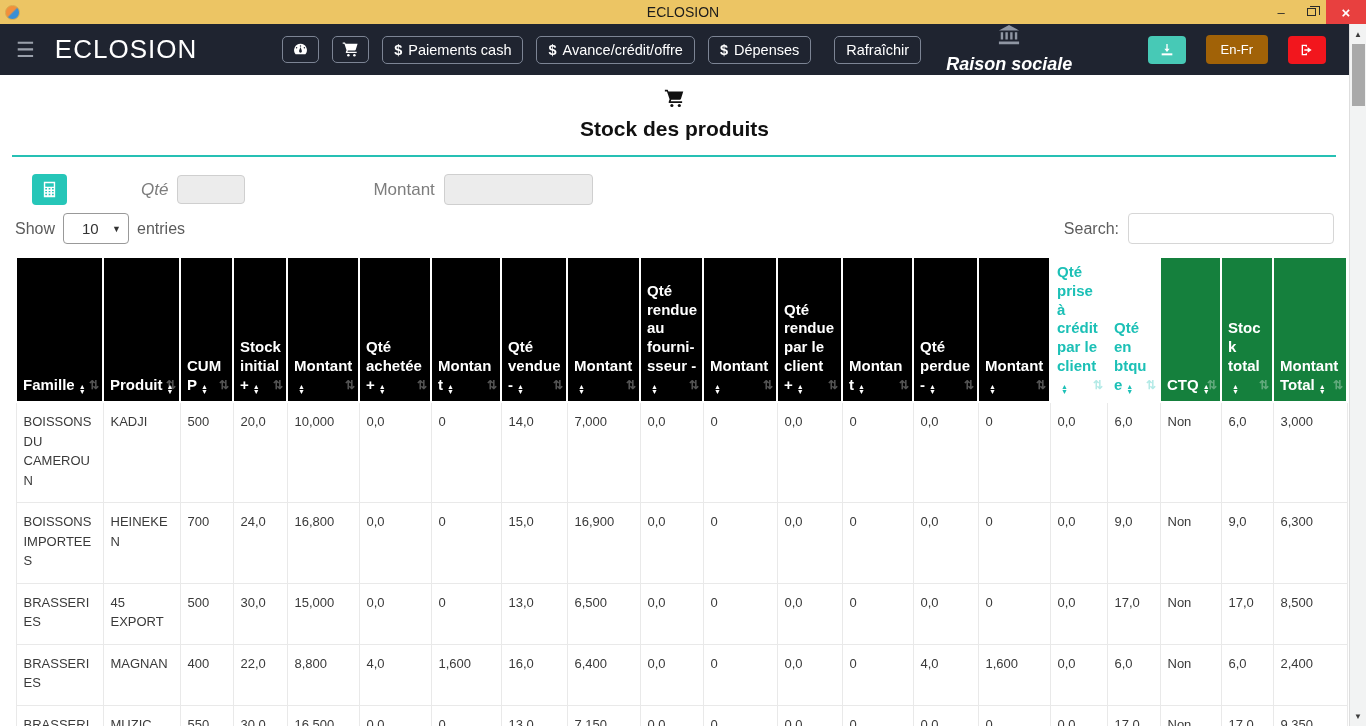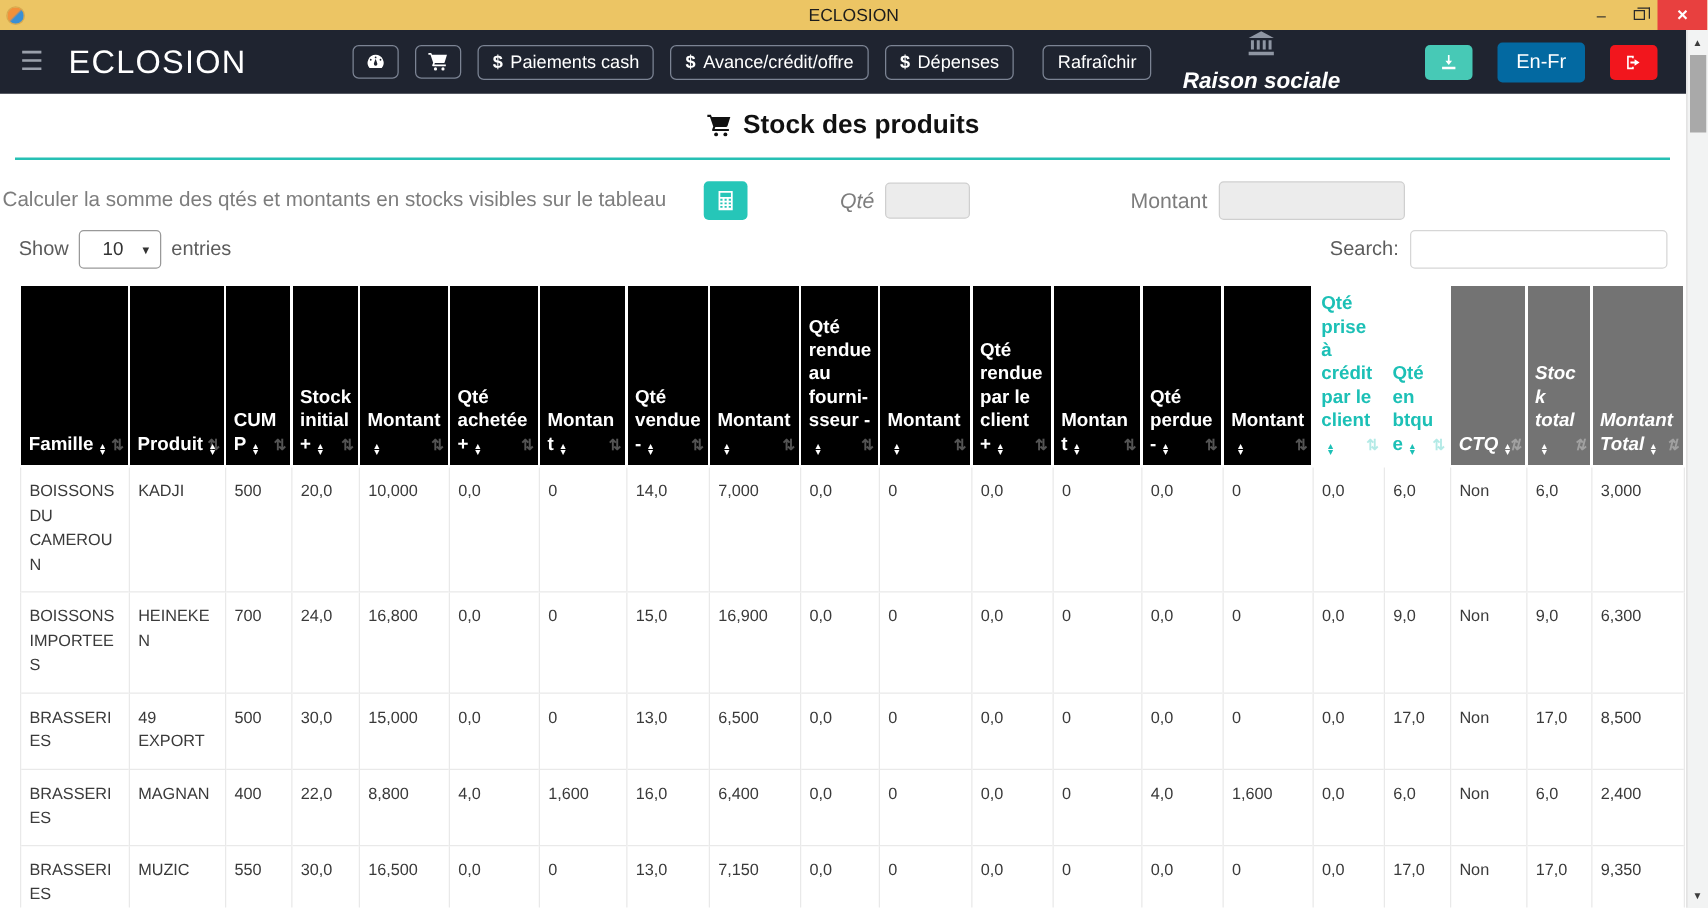--- a/index.html
+++ b/index.html
@@ -32,27 +32,27 @@
   .refresh-btn { margin-left:10px; }
   .raison { display:flex; align-items:center; gap:8px; margin-left:12px; color:#fff;
     font-size:18px; font-weight:bold; font-style:italic;flex-direction:column; }
   .raison svg { width:22px; height:22px; color:#8f96a3; }
   .nav-right { margin-left:auto; display:flex; align-items:center; gap:20px; margin-right:28px; }
   .sq-btn { border:none; border-radius:4px; width:38px; height:28px; display:flex;
     align-items:center; justify-content:center; cursor:pointer; color:#fff; }
   .sq-btn svg { width:16px; height:16px; }
   .teal-bg { background:#47c9b6; }
   .red-bg { background:#f2161d; }
-  .lang-btn { border:none; border-radius:4px; background:#0369a1; color:#fff; font-size:16px;
+  .lang-btn { border:none; border-radius:4px; background:#a16207; color:#fff; font-size:13px;
     padding:7px 15px; cursor:pointer; font-family:"Liberation Sans", sans-serif; }
 
   
   .content { width:1349px; }
   .page-heading { text-align:center; margin-top:13px; font-size:21px; font-weight:bold; color:#111;
-    display:flex; align-items:center; justify-content:center; gap:8px; }
+    display:flex; align-items:center; justify-content:center; gap:8px;flex-direction:column; }
   .page-heading svg { width:21px; height:21px; }
   .teal-rule { border:none; border-top:2px solid #26c0b4; margin:14px 13px 0 12px; }
 
   .calc-row { display:flex; align-items:center; margin:17px 0 0 2px; }
   .calc-label { color:#7d7d7d; font-size:16.5px; }
   .calc-btn { margin-left:30px; width:35px; height:31px; background:#26c6b8; border:none;
     border-radius:4px; display:flex; align-items:center; justify-content:center; cursor:pointer; }
   .calc-btn svg { width:17px; height:17px; }
   .field-label { color:#7d7d7d; font-size:17px; }
   .qte-label { margin-left:74px;font-style:italic; }
@@ -72,21 +72,21 @@
   .search-input { width:206px; height:31px; border:1px solid #d6d6d6; border-radius:4px; padding:0 8px;
     font-size:14px; font-family:"Liberation Sans", sans-serif; }
 
   
   table { border-collapse:collapse; table-layout:fixed; width:1331px; margin:12px 0 0 15px; }
   thead tr { height:145px; }
   th { position:relative; vertical-align:bottom; text-align:left; font-size:15px; font-weight:bold;
     padding:5px 5px 7px 6px; border:2px solid #fff; line-height:1.25; cursor:pointer; word-wrap:break-word; }
   th.v-teal { background:#000000; color:#fff; }
   th.v-light { background:#fff; color:#1cc0b6; }
-  th.v-dark { background:#737373; color:#fff;font-style:italic; }
+  th.v-dark { background:#15803d; color:#fff; }
   .sort { display:inline-flex; flex-direction:column; font-size:7px; line-height:5px;
     margin-left:4px; vertical-align:1px; }
   .ghost { position:absolute; right:3px; bottom:8px; font-size:12px; opacity:.33; }
   th.v-light .ghost { color:#1cc0b6; }
   td { background:#fff; border:1px solid #e9e9e9; border-bottom:1px dashed #35b1a7;
     vertical-align:top; padding:9px 6px 12px 7px; font-size:13px; line-height:1.5; color:#3a3a3a;
     word-wrap:break-word; }
 
   
   .scrollbar { position:fixed; top:24px; right:0; width:17px; height:702px; background:#f2f3f3;
@@ -176,21 +176,20 @@
       <path d="M1 2h3.2l.9 2H22l-2.6 8.3a1.5 1.5 0 0 1-1.4 1H8.3l-.6 1.7h13v2H6.3a1 1 0 0 1-.9-1.4l1-2.7L3.4 4H1V2z"></path>
       <circle cx="9" cy="20" r="1.8"></circle>
         <circle cx="17.5" cy="20" r="1.8"></circle>
     </svg>
     <span>Stock des produits</span>
   </div>
 
   <hr class="teal-rule">
 
   <div class="calc-row">
-    <span class="calc-label">Calculer la somme des qtés et montants en stocks visibles sur le tableau</span>
     <button class="calc-btn">
       <svg viewBox="0 0 24 24" fill="#fff">
         <path d="M4 1h16v22H4V1zm2 2v5h12V3H6zm0 7v2h2.5v-2H6zm4.8 0v2h2.4v-2h-2.4zm4.7 0v2H18v-2h-2.5zM6 14v2h2.5v-2H6zm4.8 0v2h2.4v-2h-2.4zm4.7 0v2H18v-2h-2.5zM6 18v2h2.5v-2H6zm4.8 0v2h2.4v-2h-2.4zm4.7 0v2H18v-2h-2.5z"></path>
       </svg>
     </button>
     <span class="field-label qte-label">Qté</span>
     <input class="qte-input" disabled="" style="">
     <span class="field-label montant-label">Montant</span>
     <input class="montant-input" disabled="" style="">
   </div>
@@ -357,21 +356,21 @@
           <td>0,0</td>
           <td>0</td>
           <td>0,0</td>
           <td>9,0</td>
           <td>Non</td>
           <td>9,0</td>
           <td>6,300</td>
         </tr>
         <tr>
           <td>BRASSERIES</td>
-          <td>49 EXPORT</td>
+          <td>45 EXPORT</td>
           <td>500</td>
           <td>30,0</td>
           <td>15,000</td>
           <td>0,0</td>
           <td>0</td>
           <td>13,0</td>
           <td>6,500</td>
           <td>0,0</td>
           <td>0</td>
           <td>0,0</td>

